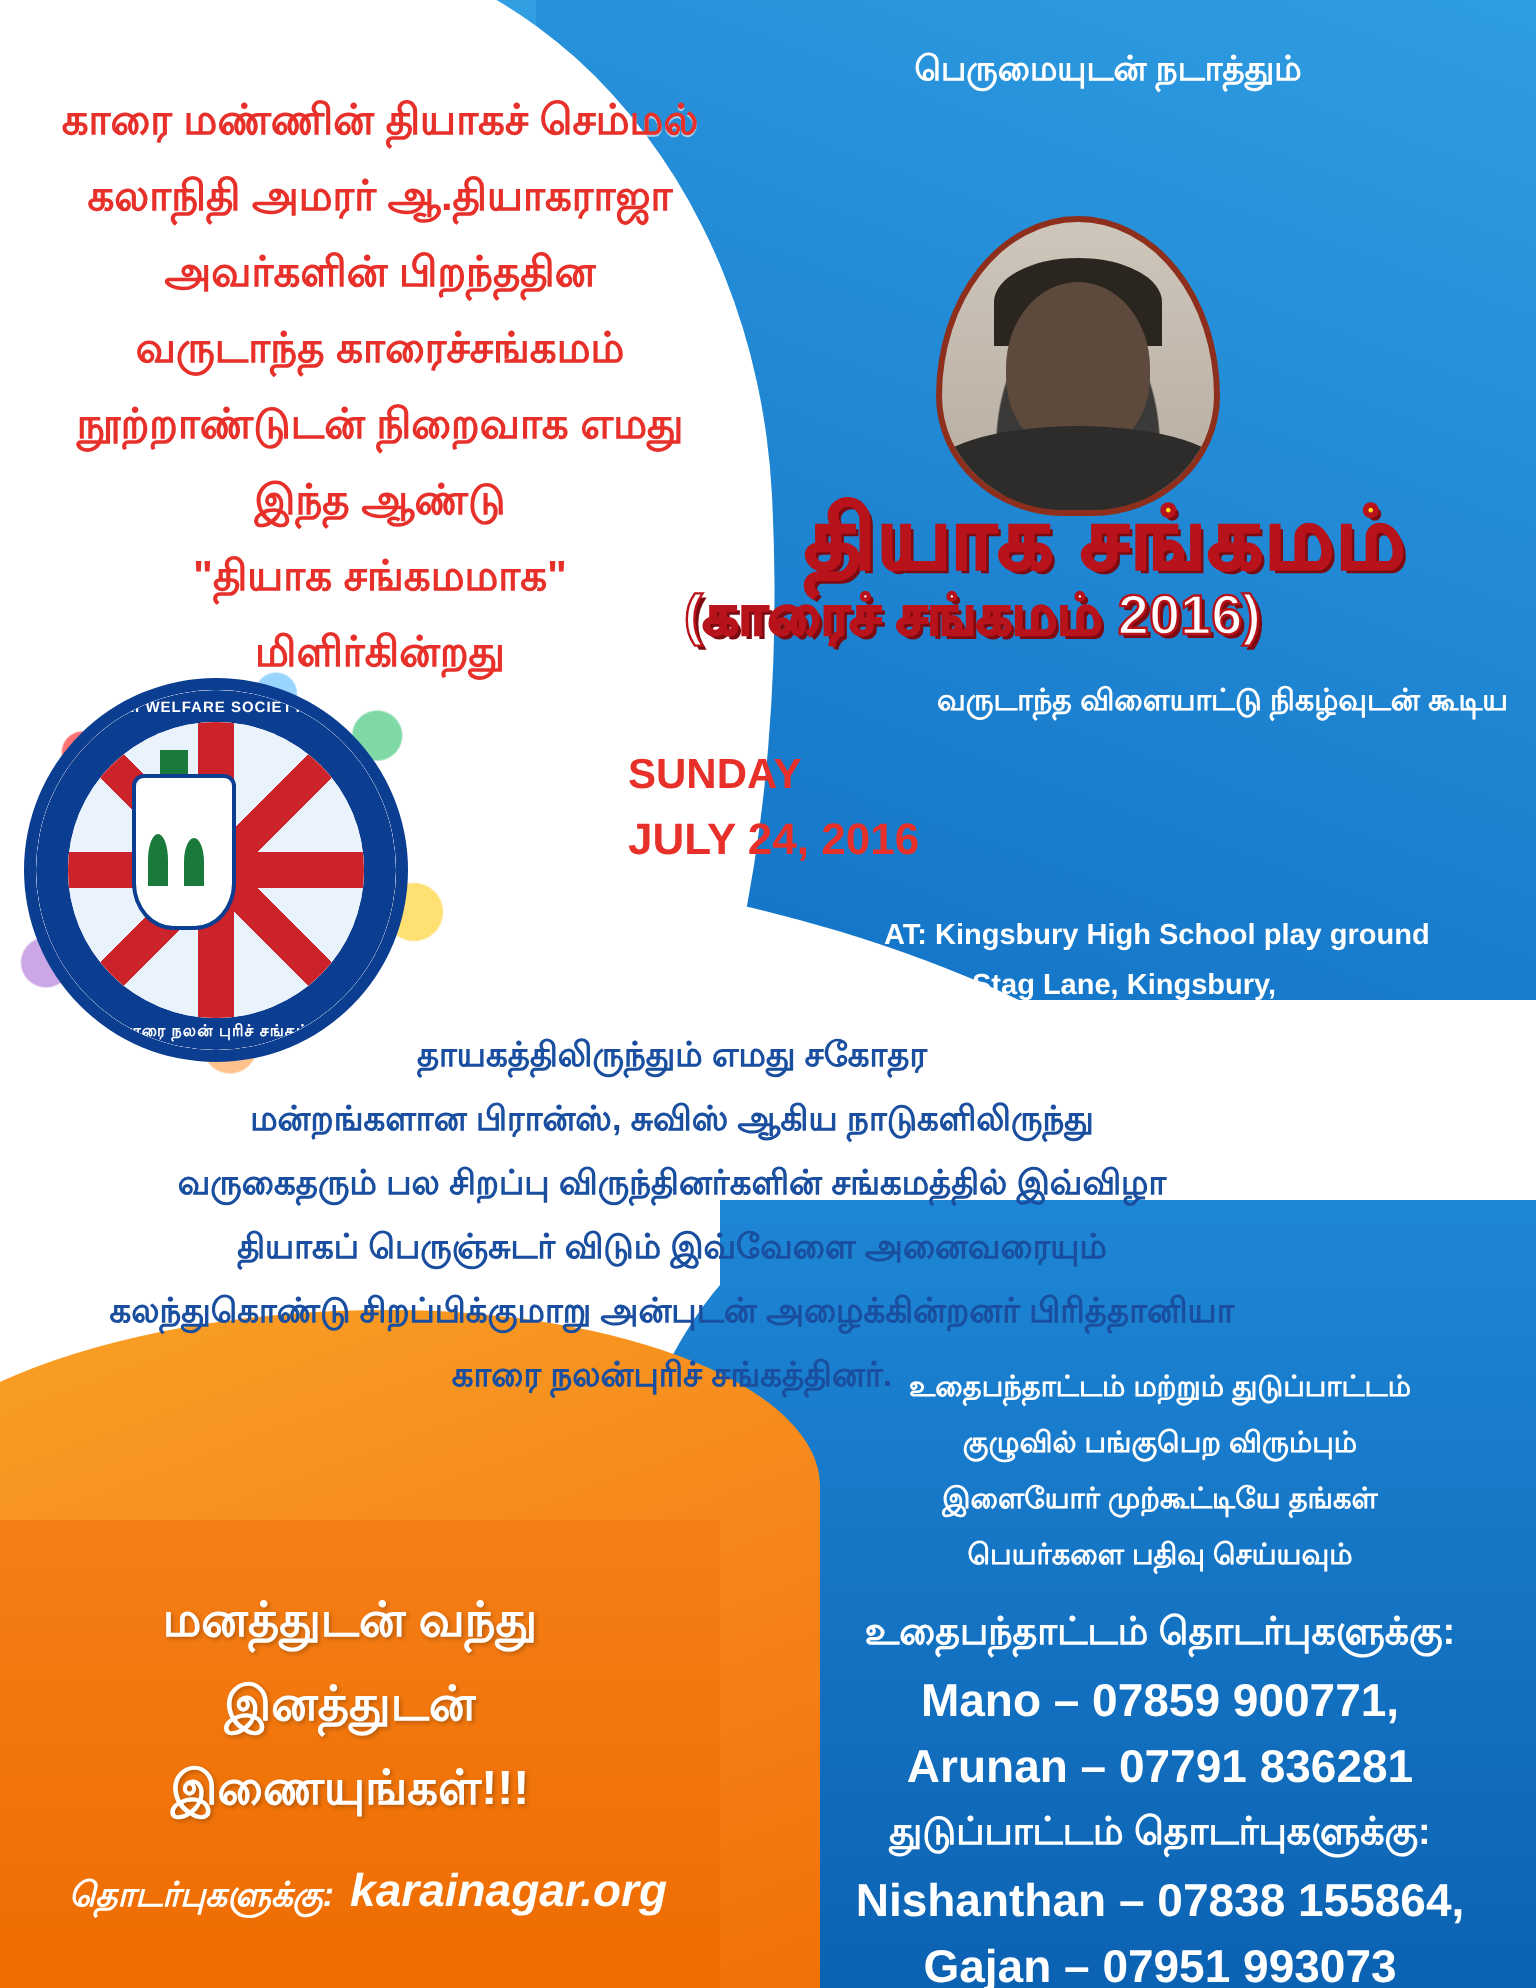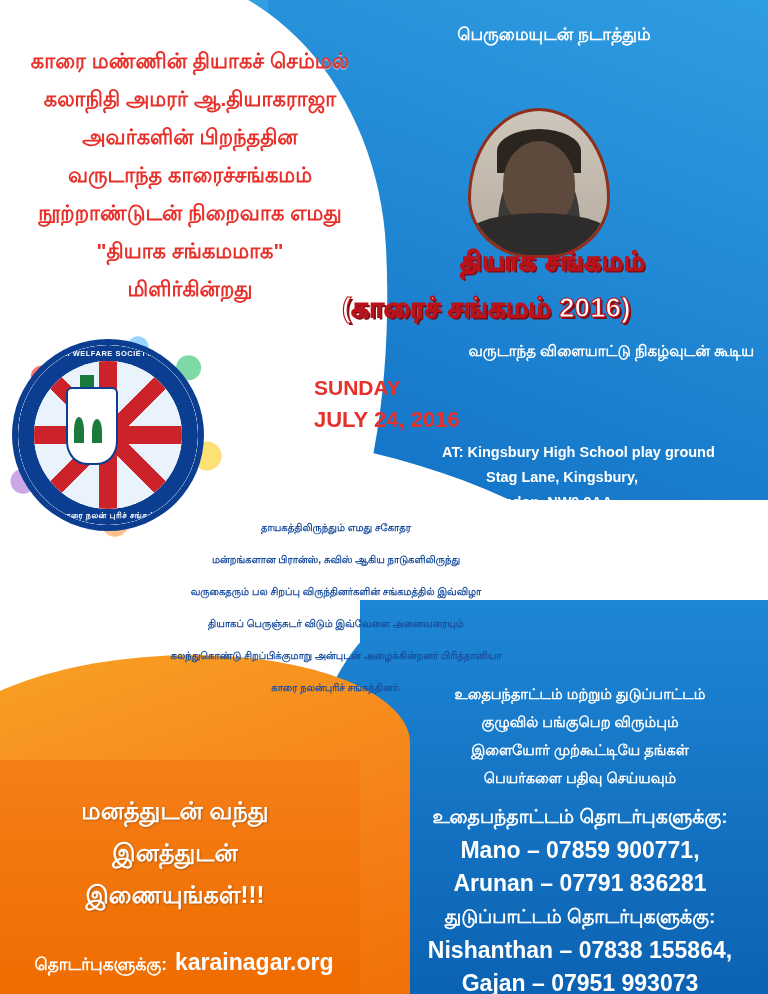--- a/index.html
+++ b/index.html
@@ -163,21 +163,21 @@
   }
   .photo .shoulders {
     position:absolute; left:50%; bottom:-6px; transform:translateX(-50%);
     width:150px; height:48px; border-radius:50% 50% 0 0;
     background:#2e2c2a;
   }
 
   .title-main {
     position:absolute; right:10px; top:246px; width:410px;
     text-align:center;
-    font-size:26px; font-weight:bold;
+    font-size:43px; font-weight:bold;
     color:#ffe11a;
     -webkit-text-stroke:1.5px #b8121a;
     text-shadow:2px 2px 0 #7d0a10;
     letter-spacing:1px;
   }
   .title-sub {
     position:absolute; right:6px; top:292px; width:420px;
     font-size:28px; font-weight:bold;
     color:#ffffff;
     -webkit-text-stroke:1.2px #b8121a;
@@ -190,30 +190,30 @@
   }
 
   .date-block {
     position:absolute; left:314px; top:372px; width:220px;
     color:#e8302a; font-weight:bold;
   }
   .date-block .day { font-size:21px; line-height:32px; }
   .date-block .date { font-size:22px; line-height:32px; }
 
   .venue {
-    position:absolute; left:442px; top:440px; width:320px;
+    position:absolute; left:442px; top:456px; width:320px;
     color:#ffffff; font-weight:bold; font-size:14.5px; line-height:25px;
   }
   .venue .l1 { text-align:left; }
   .venue .l2, .venue .l3 { text-align:left; padding-left:44px; }
 
   .mid-paragraph {
     position:absolute; left:0; top:512px; width:672px;
     text-align:center; color:#1a4fa0; font-weight:bold;
-    font-size:10px; line-height:32px;
+    font-size:17px; line-height:32px;
   }
 
   .right-note {
     position:absolute; left:392px; top:680px; width:376px;
     text-align:center; color:#ffffff; font-weight:bold;
     font-size:14.5px; line-height:28px;
   }
 
   .contacts {
     position:absolute; left:392px; top:800px; width:376px;
@@ -224,23 +224,23 @@
 
   .orange-cta {
     position:absolute; left:10px; top:790px; width:330px;
     text-align:center; color:#ffffff; font-weight:bold;
     font-size:24px; line-height:42px;
     text-shadow:1px 1px 2px rgba(0,0,0,.25);
   }
   .contact-url {
     position:absolute; left:6px; top:932px; width:356px;
     color:#ffffff; font-weight:bold; font-size:17px;
-    display:flex; align-items:baseline; justify-content:center; gap:8px;
-  }
-  .contact-url .url { font-size:23px; color:#ffffff;margin-top:17px; }
+    display:flex; align-items:baseline; justify-content:center; gap:8px;font-style:italic;
+  }
+  .contact-url .url { font-size:23px; color:#ffffff; }
 </style>
 </head>
 <body>
 
 <div class="poster">
 
   <div class="bg-blue-top"></div>
   <div class="bg-blue-right"></div>
   <div class="bg-white-wave"></div>
   <div class="bg-white-mid"></div>
@@ -250,20 +250,21 @@
   <div class="bg-blue-bottomright"></div>
   <div class="bg-orange"></div>
   <div class="bg-orange-tail"></div>
 
   <div class="left-tamil">
     <div>காரை மண்ணின் தியாகச் செம்மல்</div>
     <div>கலாநிதி அமரர் ஆ.தியாகராஜா</div>
     <div>அவர்களின் பிறந்ததின</div>
     <div>வருடாந்த காரைச்சங்கமம்</div>
     <div>நூற்றாண்டுடன் நிறைவாக எமது</div>
+    <div>இந்த ஆண்டு</div>
     <div>"தியாக சங்கமமாக"</div>
     <div>மிளிர்கின்றது</div>
   </div>
 
   <div class="right-top">
     <div>பெருமையுடன் நடாத்தும்</div>
   </div>
 
   <div class="photo">
     <div class="hair"></div>

